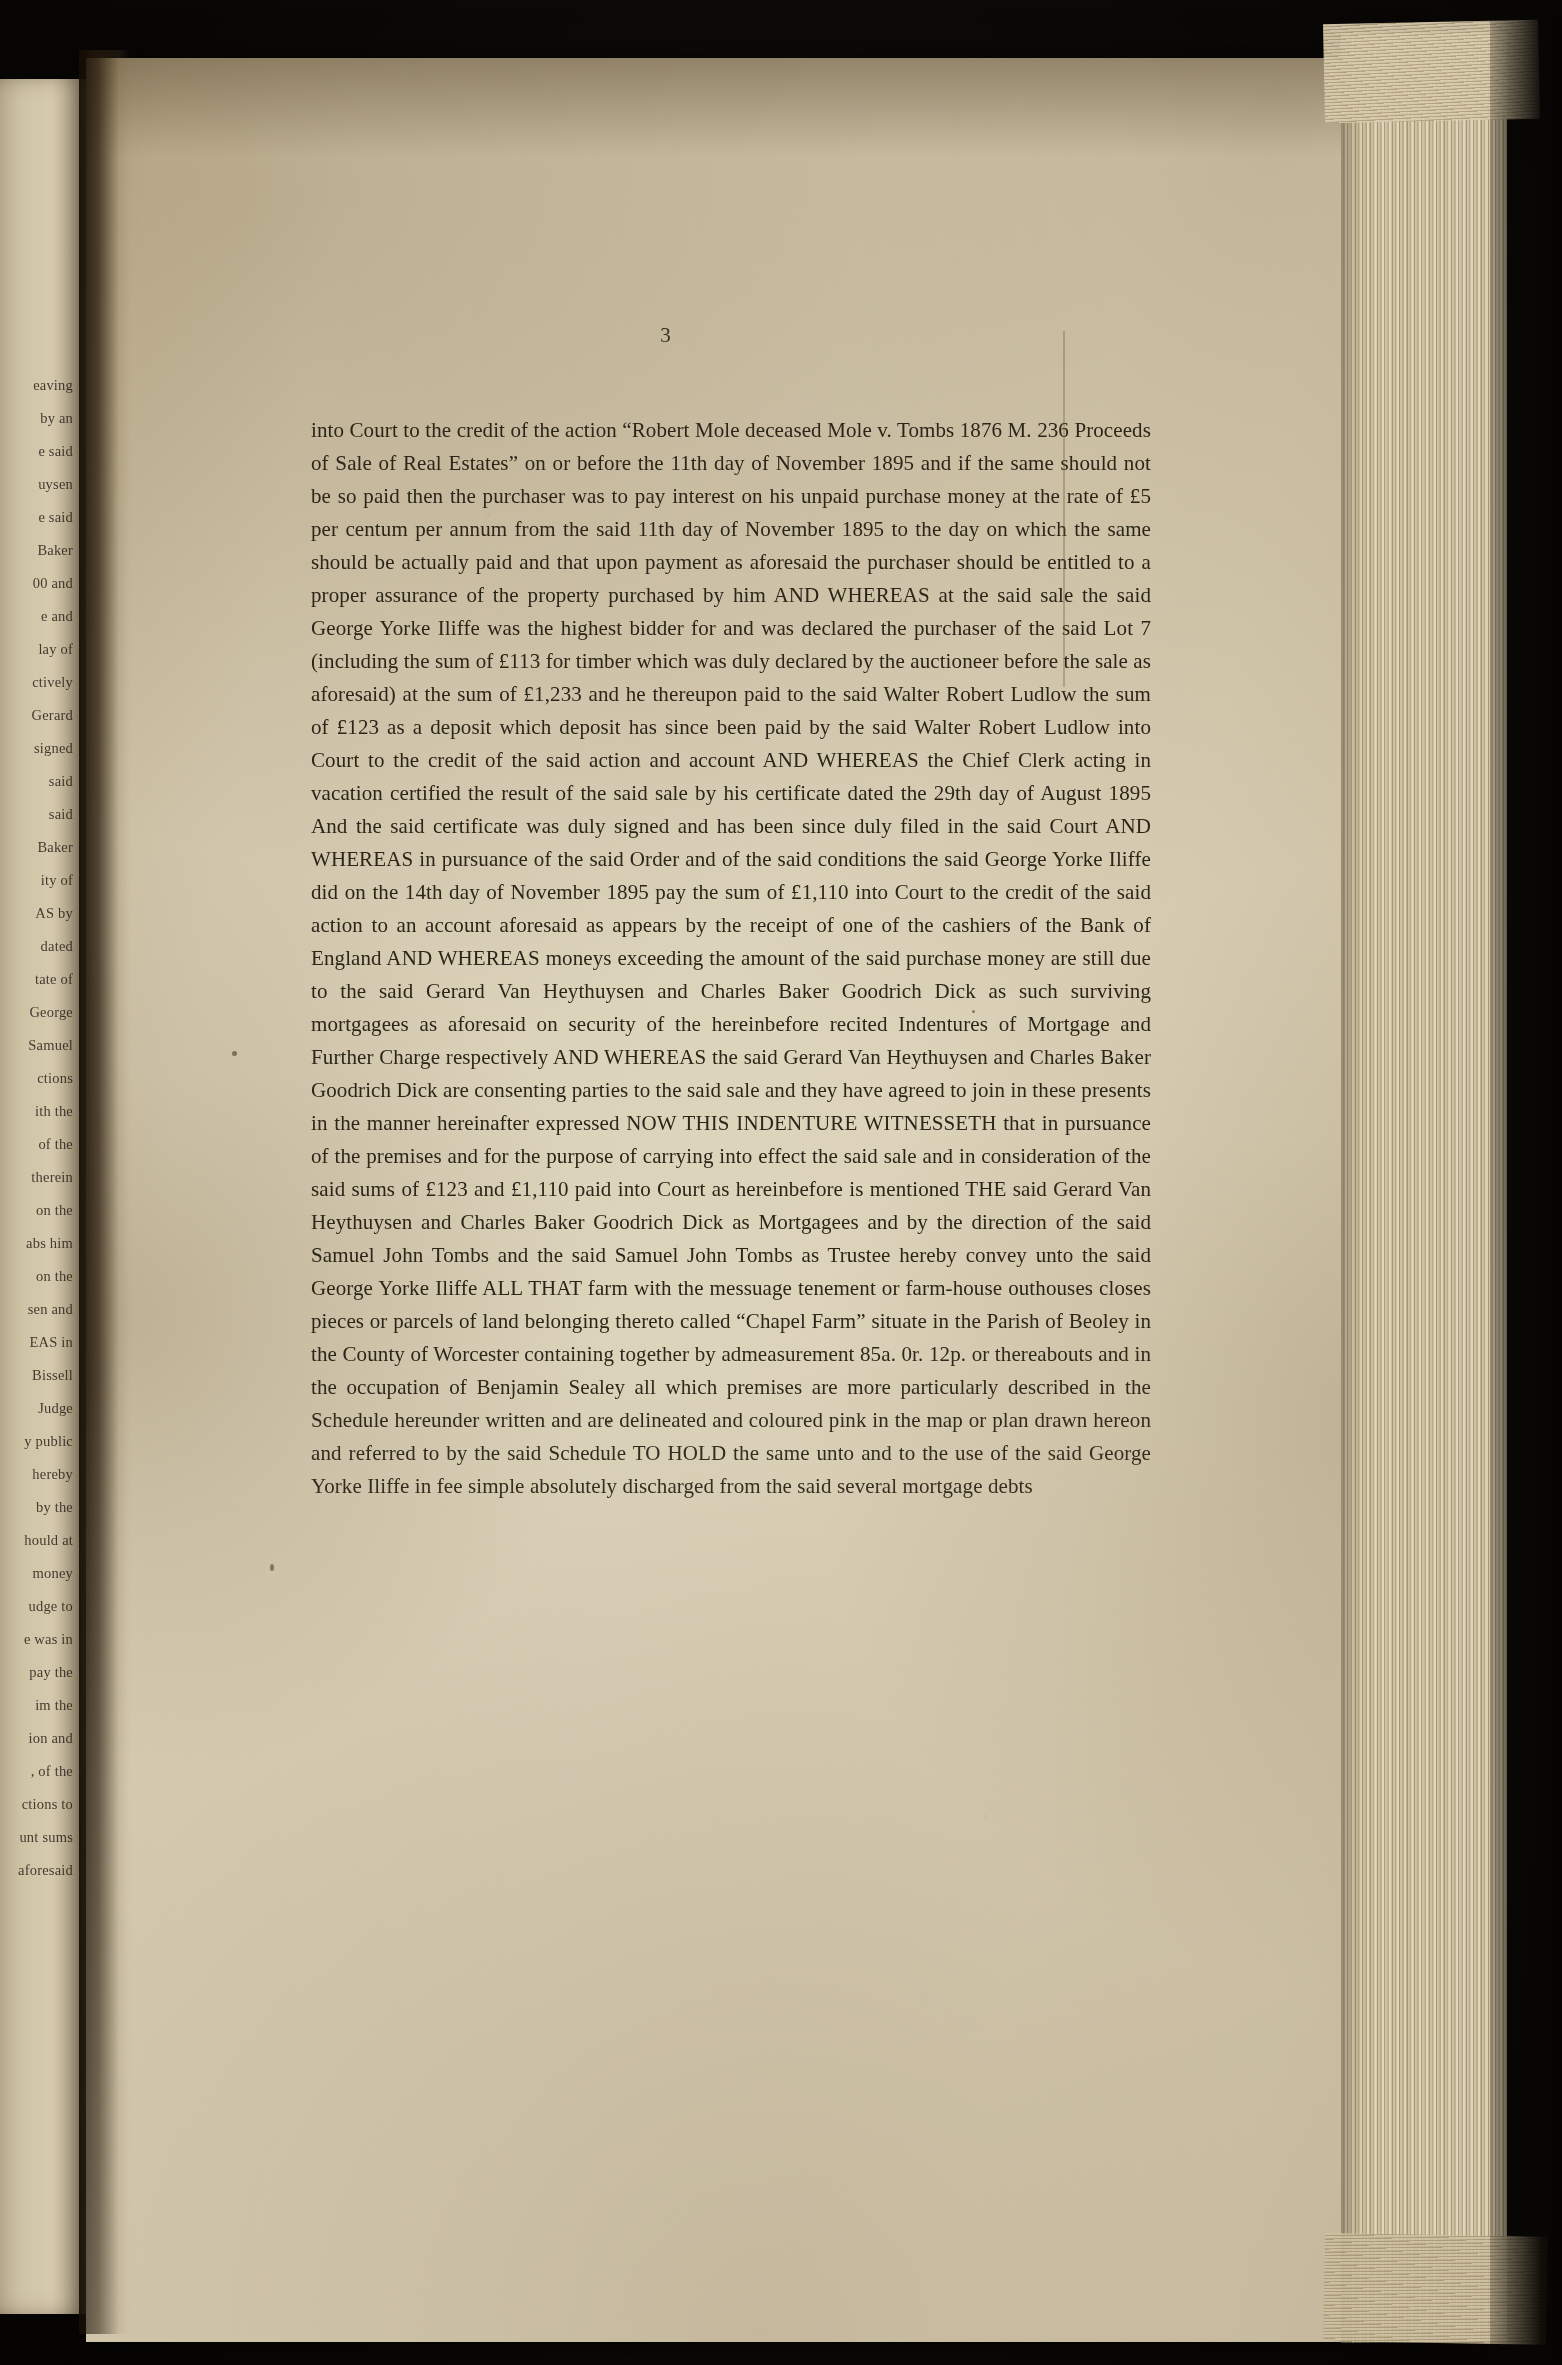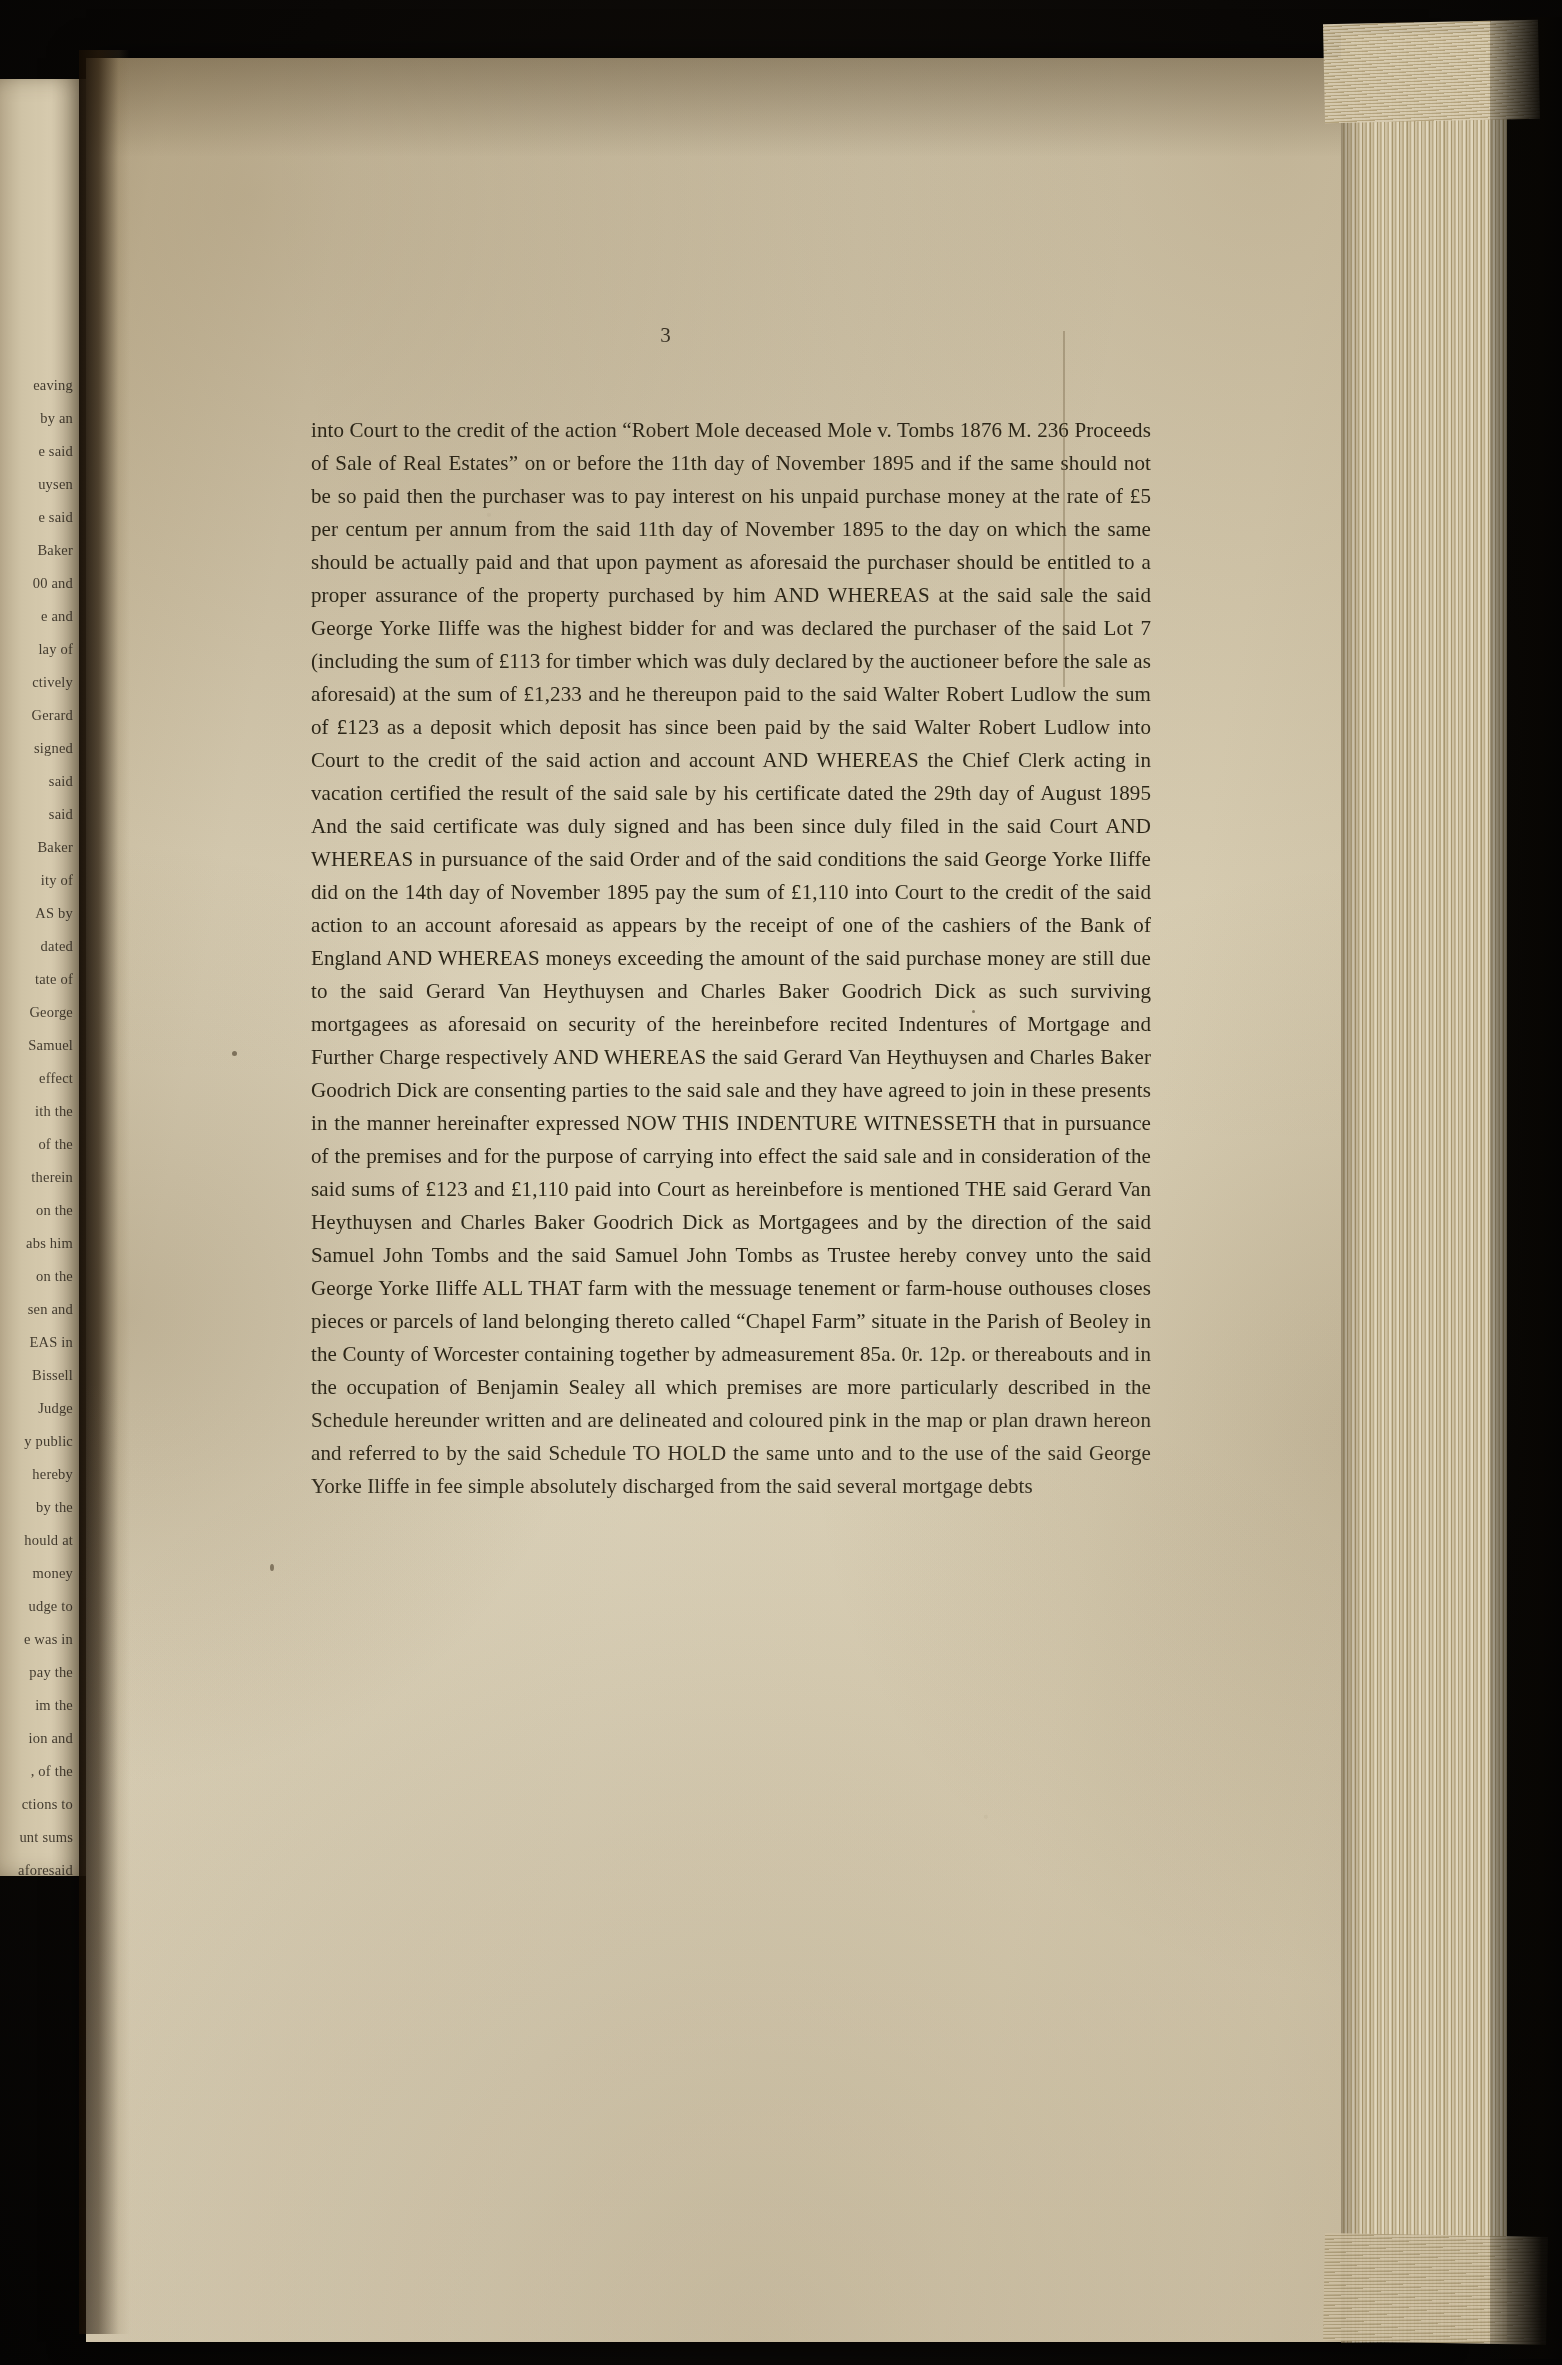--- a/index.html
+++ b/index.html
@@ -29,21 +29,21 @@
     background:
       radial-gradient(ellipse at 50% 45%, #17120c 0%, #0a0806 70%, #050403 100%);
   }
 
   
   .left-page {
     position: absolute;
     left: 0;
     top: 79px;
     width: 86px;
-    height: 1797px;
+    height: 2235px;
     background:
       linear-gradient(90deg, #b9ab8e 0%, #cfc3a6 25%, #d8ccb0 60%, #c3b495 100%);
     box-shadow: inset -11.6px 0 23px -5px rgba(60,45,25,0.55);
   }
   .left-text {
     position: absolute;
     left: 0;
     top: 290px;
     width: 73px;
     padding-right: 5px;
@@ -248,21 +248,21 @@
         <div>signed</div>
         <div>said</div>
         <div>said</div>
         <div>Baker</div>
         <div>ity of</div>
         <div>AS by</div>
         <div>dated</div>
         <div>tate of</div>
         <div>George</div>
         <div>Samuel</div>
-        <div>effect</div>
+        <div>ctions</div>
         <div>ith the</div>
         <div>of the</div>
         <div>therein</div>
         <div>on the</div>
         <div>abs him</div>
         <div>on the</div>
         <div>sen and</div>
         <div>EAS in</div>
         <div>Bissell</div>
         <div>Judge</div>

